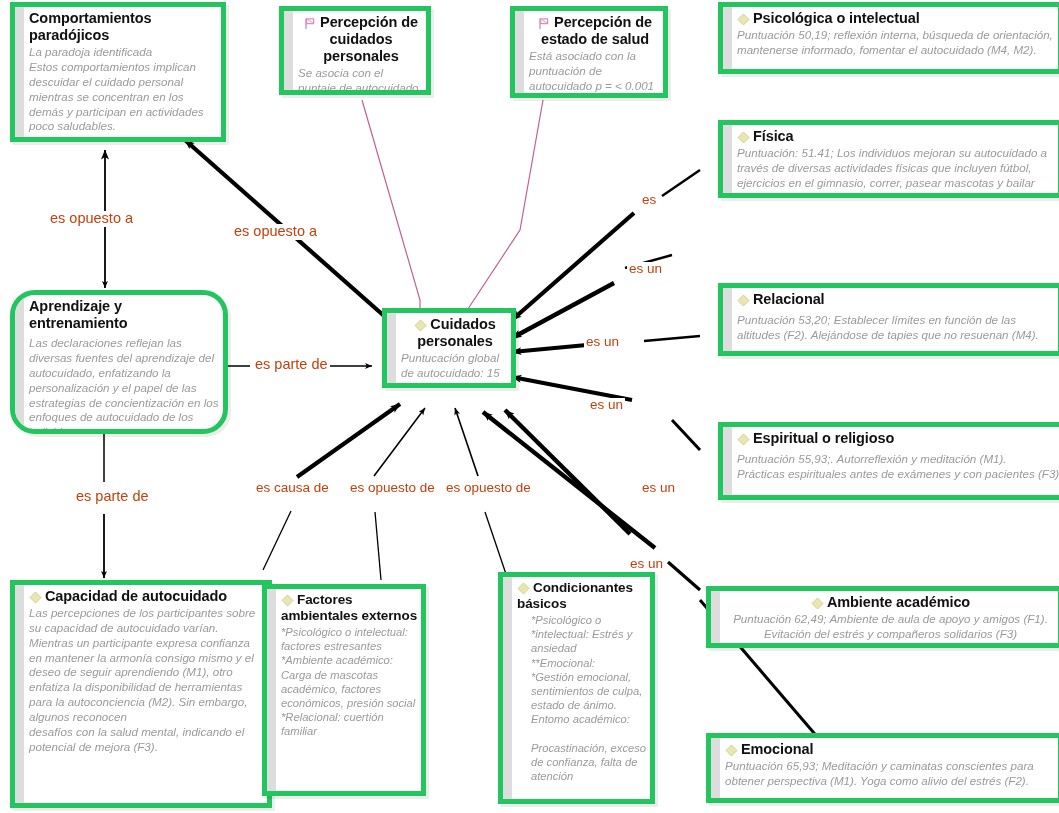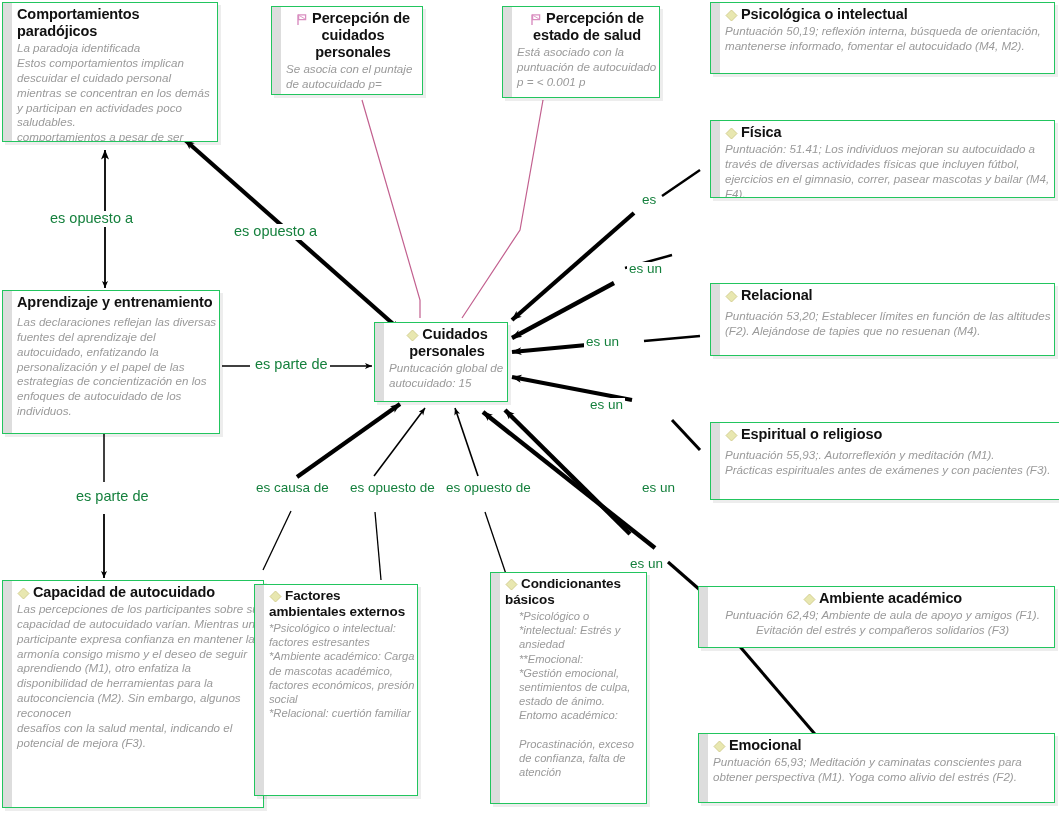--- a/index.html
+++ b/index.html
@@ -7,25 +7,26 @@
     width:1059px;height:813px;position:relative;overflow:hidden;
     font-family:"Liberation Sans","DejaVu Sans",sans-serif;
     color:#000;
   }
   #canvas{position:absolute;inset:0;width:1059px;height:813px;}
   svg#wires{position:absolute;left:0;top:0;width:1059px;height:813px;pointer-events:none;}
 
   .node{
     position:absolute;
     background:#ffffff;
-    border:1px solid #22c55e;
+    border:5px solid #22c55e;
     box-sizing:border-box;
     box-shadow:3px 3px 0 0 rgba(0,0,0,0.07);
     padding:3px 2px 4px 5px;
     overflow:hidden;
+    margin-left:8px;
   }
   .node .tbar{
     position:absolute;left:0;top:0;bottom:0;width:9px;
     background:#d7d7d7;opacity:.85;
   }
   .node .inner{position:relative;padding-left:9px;}
   .ttl{
     font-weight:bold;font-size:14.5px;line-height:1.18;
     letter-spacing:-0.1px;color:#111;
     display:block;margin:0 0 1px 0;
@@ -39,21 +40,21 @@
   .bdy.sm{font-size:11.2px;line-height:1.27;font-style:italic;}
 
   .ico{
     display:inline-block;width:13px;height:13px;
     vertical-align:-2px;margin-right:3px;
     position:relative;top:1px;
   }
   .ico svg{display:block;}
 
   .lbl{
-    position:absolute;font-size:14.5px;color:#15803d;white-space:nowrap;
+    position:absolute;font-size:14.5px;color:#c2410c;white-space:nowrap;
     background:#fff;padding:0 2px;line-height:1.1;
   }
   .lbl.sm{font-size:13.5px;}
 </style>
 </head>
 <body>
 
 <div id="canvas">
 
   <svg id="wires" viewBox="0 0 1059 813">
@@ -200,21 +201,21 @@
   <div class="node" style="left:698px;top:733px;width:357px;height:70px;">
     <div class="tbar"></div>
     <div class="inner">
       <span class="ttl"><span class="ico"><svg width="13" height="13" viewBox="0 0 13 13">
               <path d="M6.5 1 L12 6.5 L6.5 12 L1 6.5 Z" fill="#e8e7b0" stroke="#cfc98a" stroke-width="0.9"></path>
             </svg></span><span>Emocional</span></span>
       <span class="bdy">Puntuación 65,93; Meditación y caminatas conscientes para obtener perspectiva (M1). Yoga como alivio del estrés (F2).</span>
     </div>
   </div>
 
-  <div class="node" style="left:2px;top:290px;width:218px;height:144px;">
+  <div class="node" style="left:2px;top:290px;width:218px;height:144px;border-radius:25px;">
     <div class="tbar"></div>
     <div class="inner">
       <span class="ttl">Aprendizaje y entrenamiento</span>
       <span class="bdy" style="margin-top:4px;">Las declaraciones reflejan las diversas fuentes del aprendizaje del autocuidado, enfatizando la personalización y el papel de las estrategias de concientización en los enfoques de autocuidado de los individuos.</span>
     </div>
   </div>
 
   <div class="node" style="left:2px;top:580px;width:262px;height:228px;">
     <div class="tbar"></div>
     <div class="inner">
@@ -247,21 +248,21 @@
       <span class="bdy sm" style="padding-left:14px;">*Psicológico o
 *intelectual: Estrés y ansiedad
 **Emocional:
 *Gestión emocional, sentimientos de culpa, estado de ánimo.
 Entomo académico:
 
 Procastinación, exceso de confianza, falta de atención</span>
     </div>
   </div>
 
-  <div class="node" style="left:374px;top:322px;width:134px;height:80px;">
+  <div class="node" style="left:374px;top:308px;width:134px;height:80px;">
     <div class="tbar"></div>
     <div class="inner">
       <span class="ttl ctr"><span class="ico"><svg width="13" height="13" viewBox="0 0 13 13">
               <path d="M6.5 1 L12 6.5 L6.5 12 L1 6.5 Z" fill="#e8e7b0" stroke="#cfc98a" stroke-width="0.9"></path>
             </svg></span><span>Cuidados personales</span></span>
       <span class="bdy">Puntucación global de autocuidado: 15</span>
     </div>
   </div>
 
   <div class="lbl" style="left:48px;top:211px;">es opuesto a</div>

